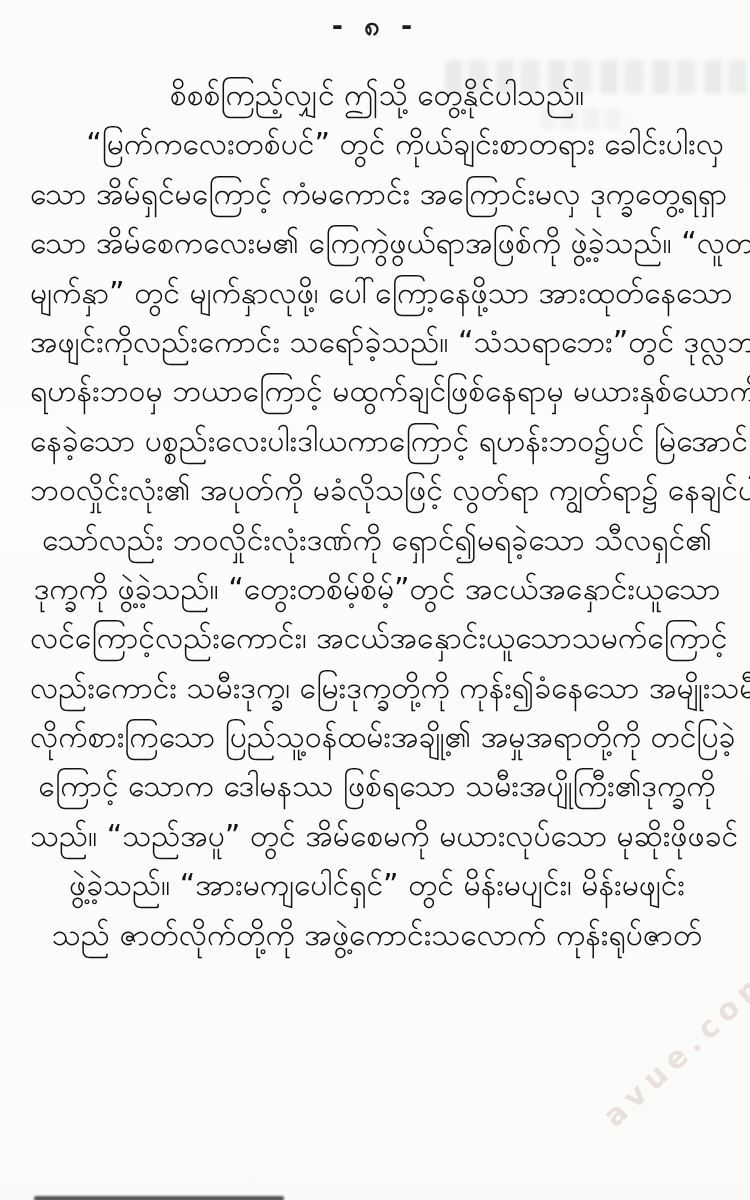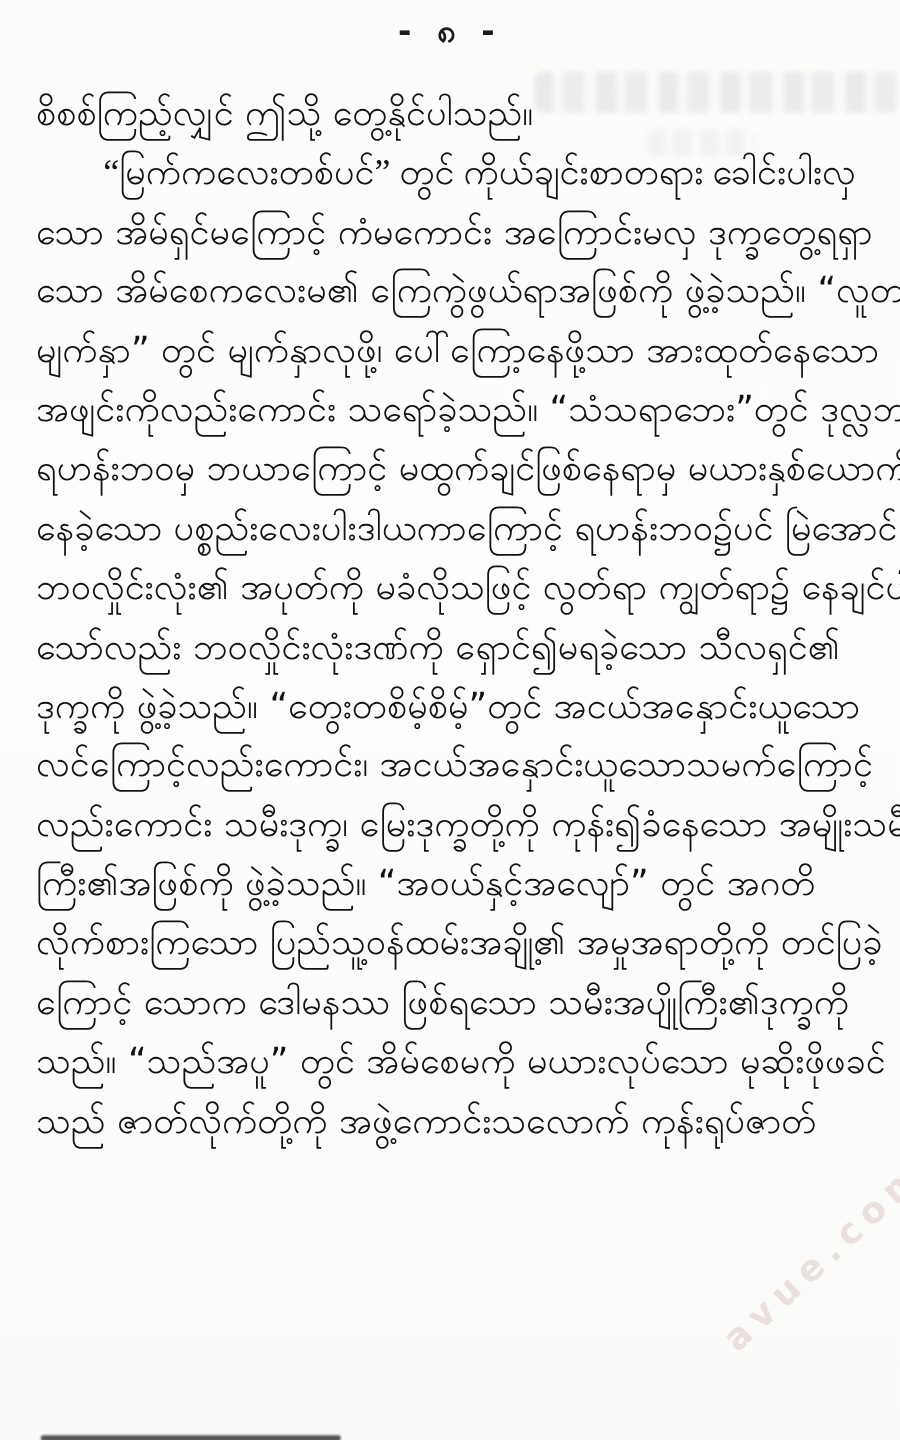--- a/index.html
+++ b/index.html
@@ -66,24 +66,24 @@
     width: 694px;
     font-size: 30px;
     font-weight: 500;
     line-height: 49.4px;
     color: #121212;
   }
   .line {
     white-space: nowrap;
     overflow: visible;
     height: 49.4px;
+    text-align: center;
   }
   .line.indent {
     padding-left: 56px;
-    font-family: Liberation Serif, serif;
   }
   .watermark {
     position: absolute;
     left: 596px;
     top: 1108px;
     transform: rotate(-43deg);
     transform-origin: left top;
     font-size: 30px;
     font-weight: 700;
     letter-spacing: 7px;
@@ -121,24 +121,24 @@
     <div class="line">သော အိမ်စေကလေးမ၏ ကြေကွဲဖွယ်ရာအဖြစ်ကို ဖွဲ့ခဲ့သည်။ “လူတစ်</div>
     <div class="line">မျက်နှာ” တွင် မျက်နှာလုဖို့၊ ပေါ်ကြော့နေဖို့သာ အားထုတ်နေသော</div>
     <div class="line">အဖျင်းကိုလည်းကောင်း သရော်ခဲ့သည်။ “သံသရာဘေး”တွင် ဒုလ္လဘ</div>
     <div class="line">ရဟန်းဘဝမှ ဘယာကြောင့် မထွက်ချင်ဖြစ်နေရာမှ မယားနှစ်ယောက်</div>
     <div class="line">နေခဲ့သော ပစ္စည်းလေးပါးဒါယကာကြောင့် ရဟန်းဘဝ၌ပင် မြဲအောင်</div>
     <div class="line">ဘဝလှိုင်းလုံး၏ အပုတ်ကို မခံလိုသဖြင့် လွတ်ရာ ကျွတ်ရာ၌ နေချင်ပါ</div>
     <div class="line">သော်လည်း ဘဝလှိုင်းလုံးဒဏ်ကို ရှောင်၍မရခဲ့သော သီလရှင်၏</div>
     <div class="line">ဒုက္ခကို ဖွဲ့ခဲ့သည်။ “တွေးတစိမ့်စိမ့်”တွင် အငယ်အနှောင်းယူသော</div>
     <div class="line">လင်ကြောင့်လည်းကောင်း၊ အငယ်အနှောင်းယူသောသမက်ကြောင့်</div>
     <div class="line">လည်းကောင်း သမီးဒုက္ခ၊ မြေးဒုက္ခတို့ကို ကုန်း၍ခံနေသော အမျိုးသမီး</div>
-    <div class="line">ကြီး၏အဖြစ်ကို ဖွဲ့ခဲ့သည်။ “အဝယ်နှင့်အလျော်” တွင် အဂတိ</div>
     <div class="line">လိုက်စားကြသော ပြည်သူ့ဝန်ထမ်းအချို့၏ အမှုအရာတို့ကို တင်ပြခဲ့</div>
     <div class="line">ကြောင့် သောက ဒေါမနဿ ဖြစ်ရသော သမီးအပျိုကြီး၏ဒုက္ခကို</div>
     <div class="line">သည်။ “သည်အပူ” တွင် အိမ်စေမကို မယားလုပ်သော မုဆိုးဖိုဖခင်</div>
+    <div class="line">ဖွဲ့ခဲ့သည်။ “အားမကျပေါင်ရှင်” တွင် မိန်းမပျင်း၊ မိန်းမဖျင်း</div>
     <div class="line">သည် ဇာတ်လိုက်တို့ကို အဖွဲ့ကောင်းသလောက် ကုန်းရုပ်ဇာတ်</div>
 
   </main>
 
   <div class="watermark">avue.com</div>
 
   <div class="bottom-artifact"></div>
 
 </div>
 

